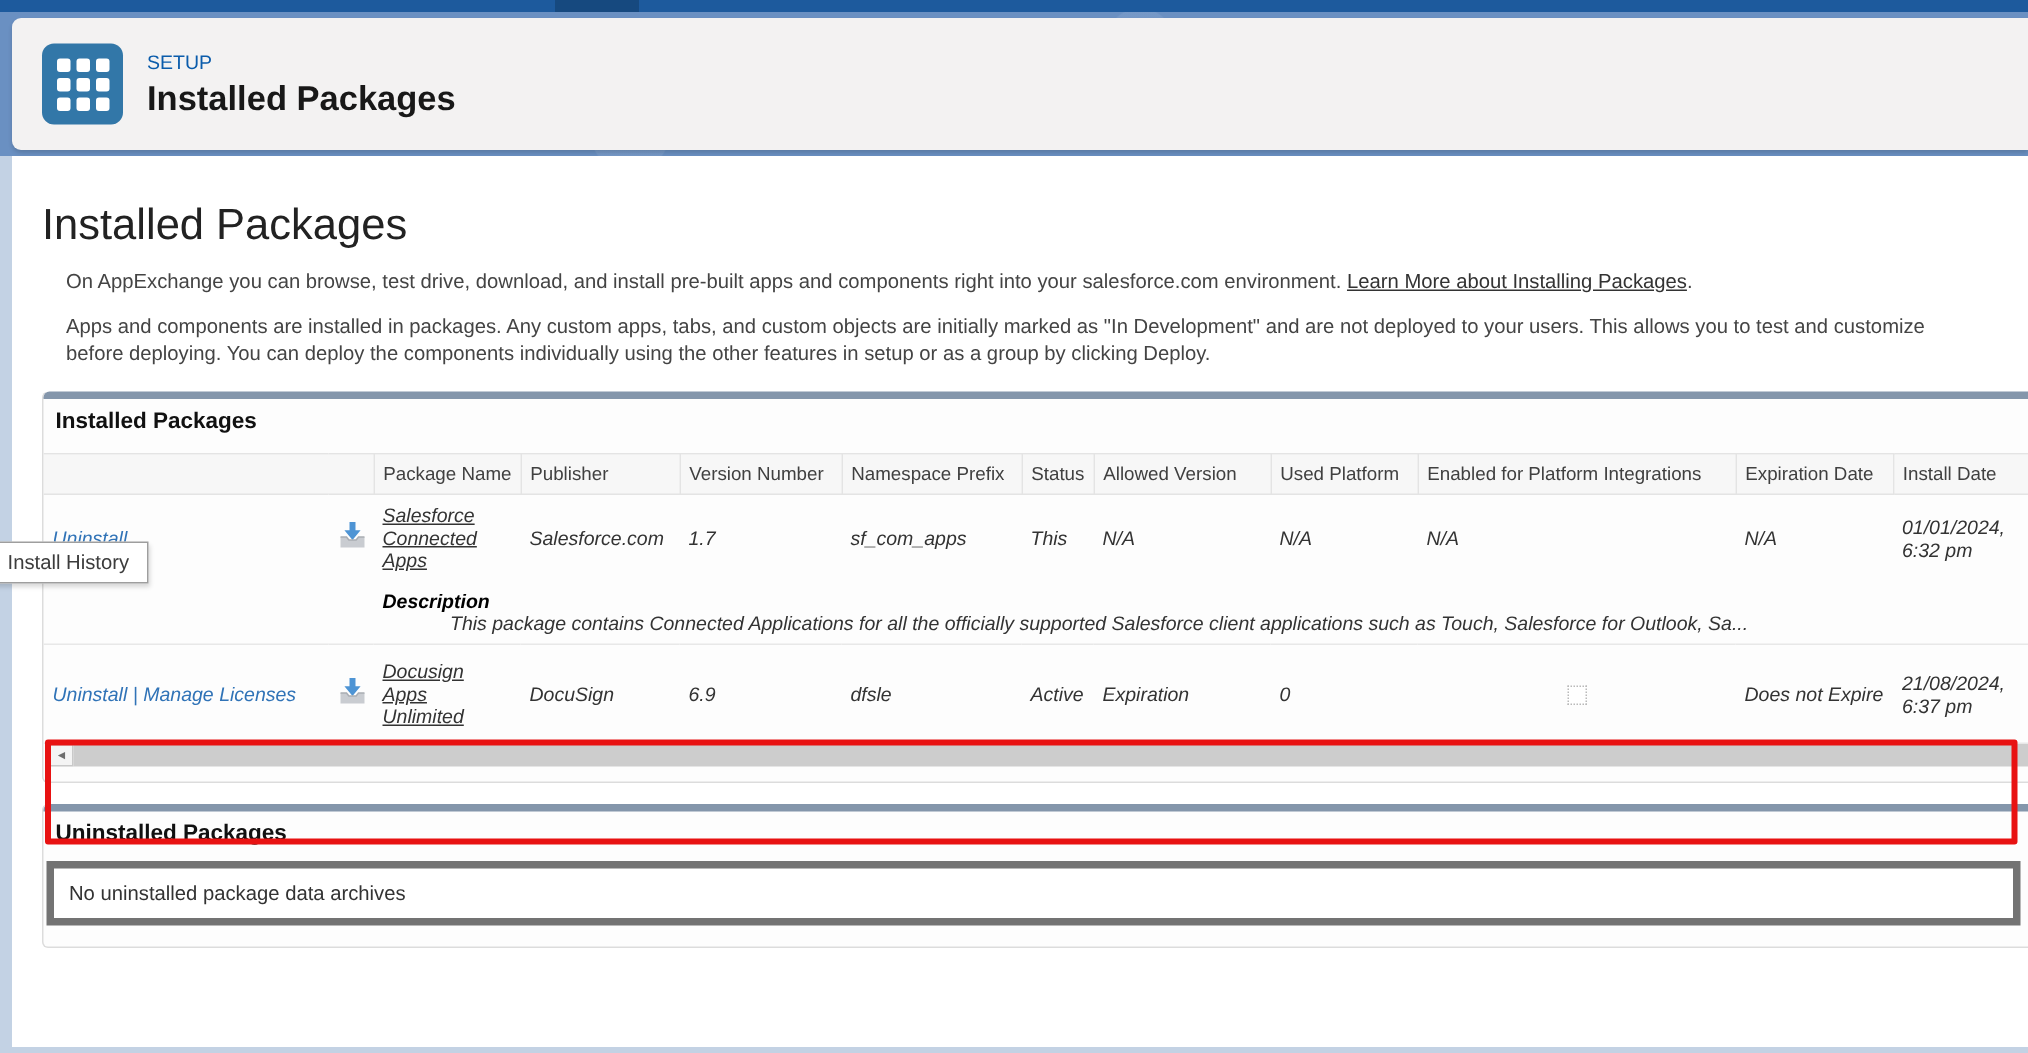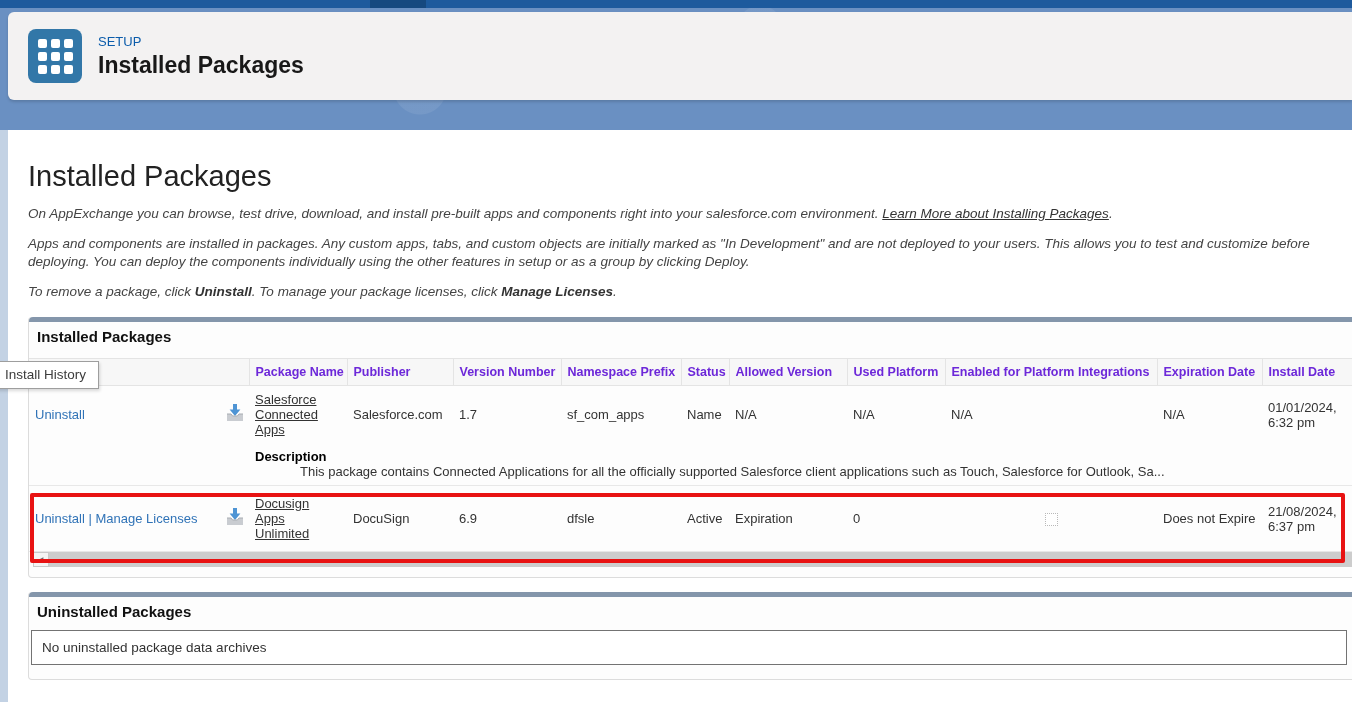--- a/index.html
+++ b/index.html
@@ -7,21 +7,21 @@
   body {
     width:1352px; height:702px; overflow:hidden; position:relative;
     background:#c3d2e4;
     font-family:"Liberation Sans", sans-serif;
     color:#3e3e3c;
   }
   
   .top-strip { height:8px; background:#1d5a9d; position:relative; }
   .top-strip .artifact { position:absolute; left:370px; top:0; width:56px; height:8px; background:#16497f; }
   .header-band {
-    height:122px; position:relative;
+    height:96px; position:relative;
     background:#6a90c2;
     background-image:
       radial-gradient(circle at 120px 30px, rgba(255,255,255,0.10) 0 18px, transparent 19px),
       radial-gradient(circle at 420px 80px, rgba(255,255,255,0.08) 0 26px, transparent 27px),
       radial-gradient(circle at 760px 20px, rgba(255,255,255,0.08) 0 22px, transparent 23px),
       radial-gradient(circle at 1040px 70px, rgba(255,255,255,0.09) 0 20px, transparent 21px),
       radial-gradient(circle at 1290px 35px, rgba(255,255,255,0.08) 0 24px, transparent 25px);
   }
   .header-card {
     position:absolute; left:8px; right:0; top:4px; height:88px;
@@ -37,43 +37,43 @@
   .app-icon span { background:#fff; border-radius:2px; }
   .setup-label { color:#0b5cab; font-size:13px; margin-bottom:3px; }
   .header-title { color:#181818; font-size:23px; font-weight:bold; }
 
   
   .content {
     margin-left:8px; background:#ffffff; min-height:594px;
     padding:16px 0 20px 20px; position:relative;
   }
   h1.page-title { font-size:29px; font-weight:400; color:#222; margin:14px 0 6px 0; }
-  .content p { font-size:13.5px; line-height:18px; margin:12px 0; color:#444; max-width:1320px; padding-right:24px;font-style:italic; }
+  .content p { font-size:13.5px; line-height:18px; margin:12px 16px; color:#444; max-width:1320px; padding-right:24px; }
   .inline-link { color:#333; text-decoration:underline; cursor:pointer; }
   .b { font-weight:bold; color:#333; }
 
   
   .panel {
     margin:16px 0 0 0; margin-right:-6px;
     border:1px solid #dcdcdc; border-top:none; border-radius:4px;
     background:#fdfdfd; position:relative;
   }
   .panel-topbar { height:5px; background:#8496ab; border-radius:4px 4px 0 0; }
   .panel-title { font-size:15px; font-weight:bold; color:#111; padding:6px 8px 13px 8px; }
 
   
   .table-clip { overflow:hidden; }
   table.pkg { border-collapse:collapse; table-layout:fixed; width:1330px; font-size:13px; color:#333; }
   table.pkg th {
-    background:#f7f7f7; font-weight:bold; text-align:left; color:#6d28d9;
+    background:#f7f7f7; font-weight:normal; text-align:left; color:#404040;
     padding:6px 6px; border:1px solid #e4e4e4; border-left:none; font-size:12.5px;
     white-space:nowrap; overflow:hidden;
   }
   table.pkg th:last-child { border-right:none; }
-  table.pkg td { padding:6px 6px; vertical-align:middle; }
+  table.pkg td { padding:6px 6px; vertical-align:middle;font-style:italic; }
   tbody.pkg-row { border-bottom:1px solid #e8e8e8; }
   .action-link { color:#3073b7; text-decoration:none; cursor:pointer; }
   .action-sep { color:#3073b7; }
   .pkg-link { color:#333; text-decoration:underline; cursor:pointer; }
   .desc-label { font-weight:bold; color:#000000; display:block; }
   .desc-text { color:#333;margin-left:45px; }
   td.desc-cell { padding-top:2px; padding-bottom:8px; }
   .cb-wrap { text-align:center; }
   .cb {
     display:inline-block; width:13px; height:13px; background:#fff;
@@ -84,21 +84,21 @@
   
   .hscroll { display:flex; height:15px; margin:0 4px 10px 4px; }
   .hscroll .btn {
     width:16px; height:15px; background:#f4f4f4; border:1px solid #c9c9c9;
     font-size:8px; color:#6d6d6d; line-height:13px; text-align:center; cursor:pointer;
   }
   .hscroll .track { flex:1; background:#cdcdcd; }
 
   
   .empty-box {
-    border:1px solid #737373; background:#fff; margin:0 10px 14px 2px;
+    border:5px solid #737373; background:#fff; margin:0 10px 14px 2px;
     padding:9px 10px; font-size:13.5px; color:#333;
   }
   .panel2 { margin-top:14px; }
   .panel2 .panel-title { padding-bottom:10px; }
 
   
   .tooltip {
     position:absolute; left:-6px; top:361px; z-index:6;
     background:#fff; border:1px solid #9e9e9e; padding:5px 12px 6px 10px;
     font-size:13.5px; color:#3c3c3c; box-shadow:1px 2px 3px rgba(0,0,0,0.15);
@@ -138,21 +138,20 @@
 
 <div class="content">
 
   <h1 class="page-title">Installed Packages</h1>
 
   <p><span>On AppExchange you can browse, test drive, download, and install pre-built apps and components right into your salesforce.com environment. </span><a class="inline-link">Learn More about Installing Packages</a><span>.</span></p>
 
   <p>Apps and components are installed in packages. Any custom apps, tabs, and custom objects are initially marked as "In Development" and are not deployed to your users. This allows you to test and customize before deploying. You can deploy the components individually using the other features in setup or as a group by clicking Deploy.</p>
 
 
-  <p><span>To remove a package, click </span><span class="b">Uninstall</span><span>. To manage your package licenses, click </span><span class="b">Manage Licenses</span><span>.</span></p>
 
   <div class="panel">
     <div class="panel-topbar"></div>
     <div class="panel-title">Installed Packages</div>
 
     <div class="table-clip">
       <table class="pkg">
         <colgroup>
           <col style="width:190px">
             <col style="width:30px">
@@ -192,21 +191,21 @@
                   <path d="M8 0 h4 v5.5 h3.4 L10 12 4.6 5.5 H8 Z" fill="#4e94d4"></path>
                   <path d="M2 10 h4 l1.6 2 h4.8 L14 10 h4 v7 H2 Z" fill="#c9ccd1"></path>
                   <path d="M2 10 h4 l1.6 2 h4.8 L14 10 h4" fill="none" stroke="#a9adb3" stroke-width="1"></path>
                 </svg>
               </span>
             </td>
             <td><a class="pkg-link">Salesforce Connected Apps</a></td>
             <td>Salesforce.com</td>
             <td>1.7</td>
             <td>sf_com_apps</td>
-            <td>Name</td>
+            <td>This</td>
             <td>N/A</td>
             <td>N/A</td>
             <td>N/A</td>
             <td>N/A</td>
             <td>01/01/2024, 6:32 pm</td>
           </tr>
           <tr>
             <td colspan="2"></td>
             <td colspan="10" class="desc-cell">
               <span class="desc-label">Description</span>

